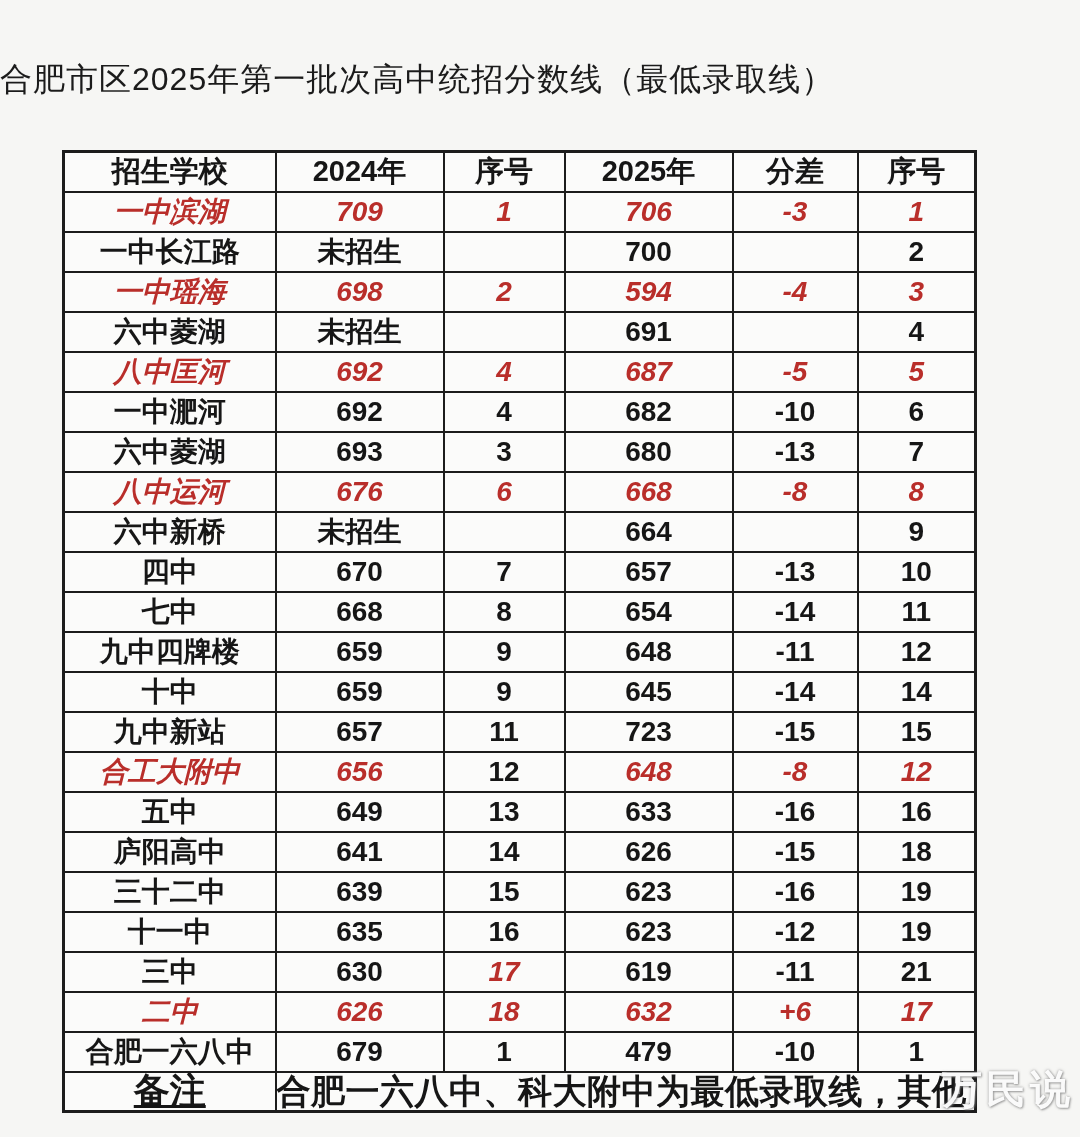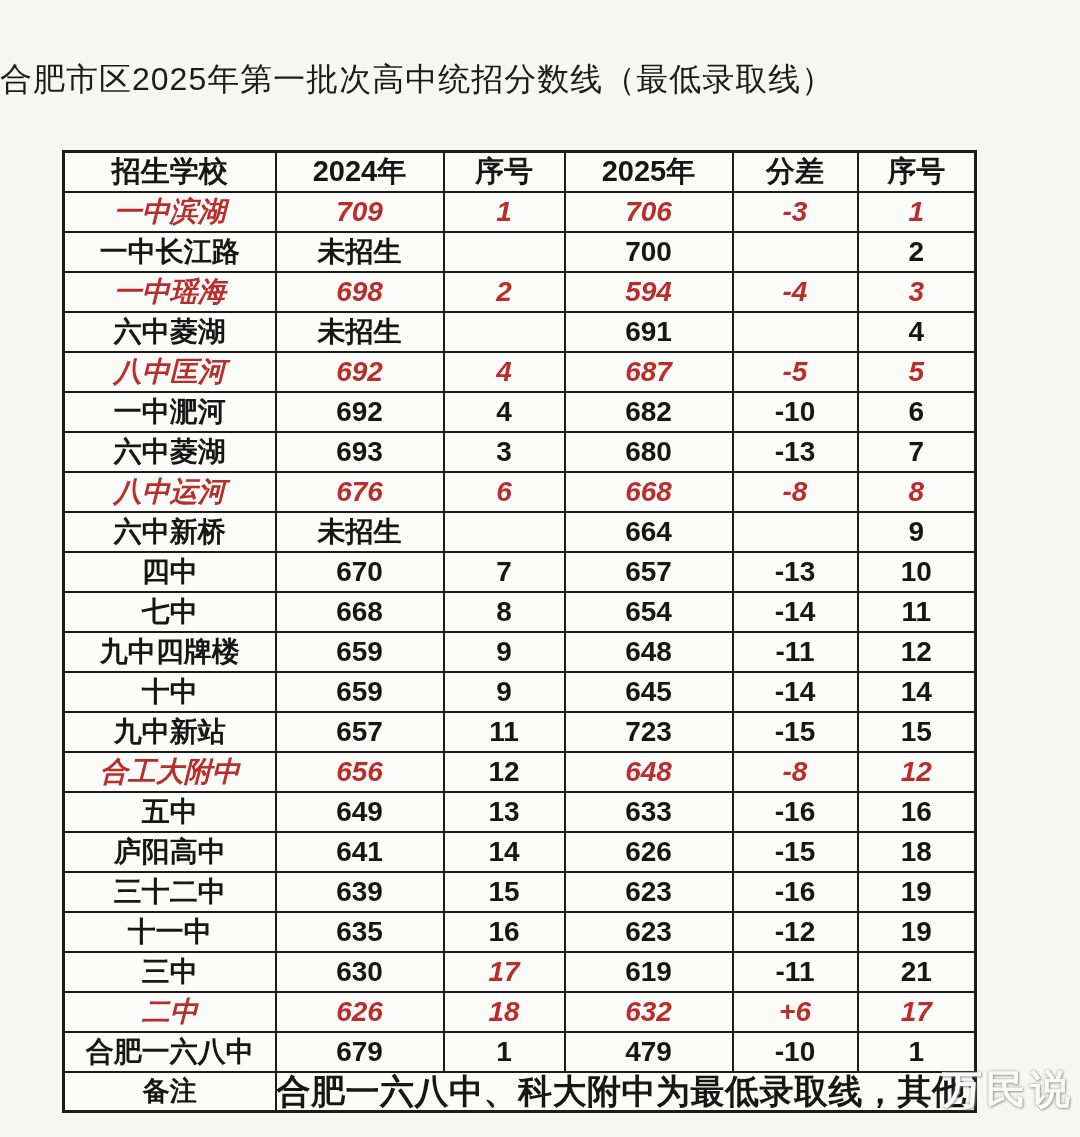--- a/index.html
+++ b/index.html
@@ -47,21 +47,21 @@
     color: #161616;
     background: #fbfbfa;
     line-height: 1;
     white-space: nowrap;
     overflow: hidden;
   }
   .score-table th { font-size: 29px; }
   .score-table td { font-size: 28px; }
   .score-table td.red { color: var(--red, #b92e2a); font-style: italic; }
 
-  .score-table td.note-label { font-size: 27px; }
+  .score-table td.note-label { font-size: 36px; text-decoration: underline; }
   .score-table td.note-text  { font-size: 34px; letter-spacing: 0.5px; }
 
   .watermark {
     position: absolute;
     right: 6px; bottom: 20px;
     font-size: 40px;
     font-weight: 700;
     letter-spacing: 4px;
     color: rgba(255,255,255,0.95);
     text-shadow: 0 0 3px rgba(140,140,140,0.85), 1px 1px 2px rgba(120,120,120,0.6);

